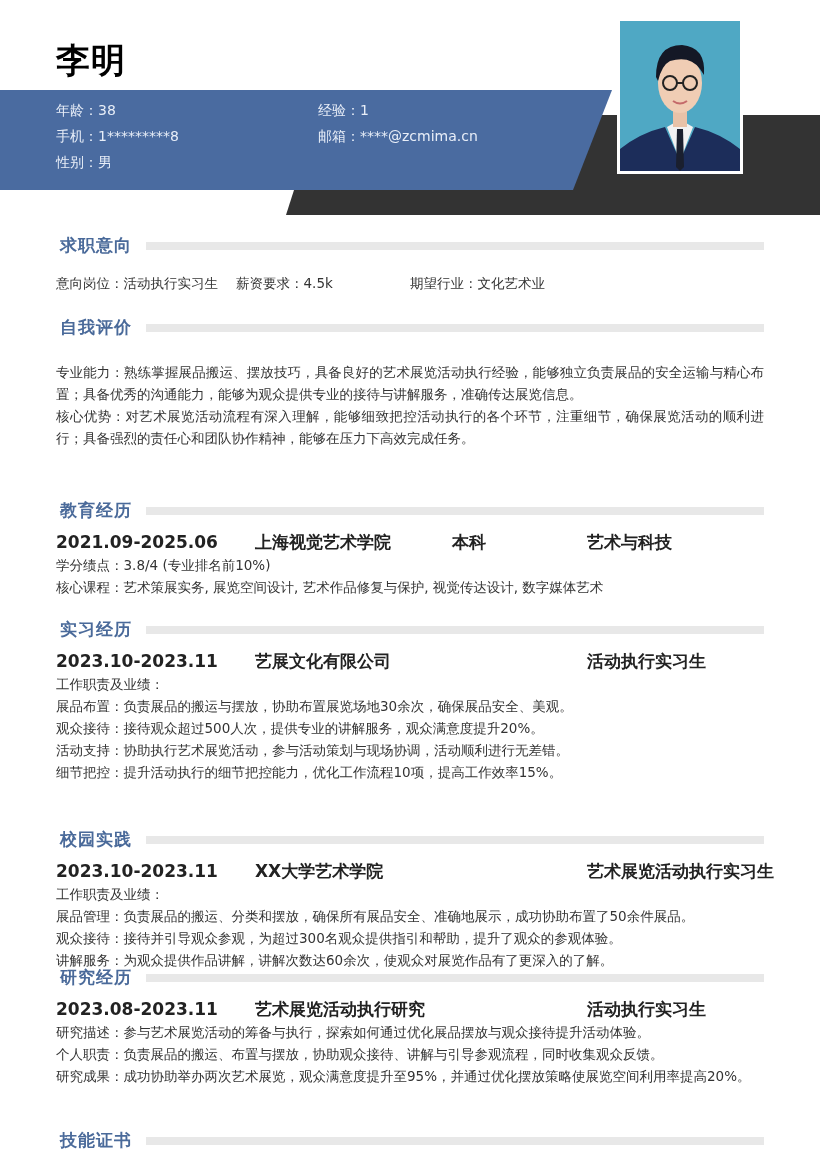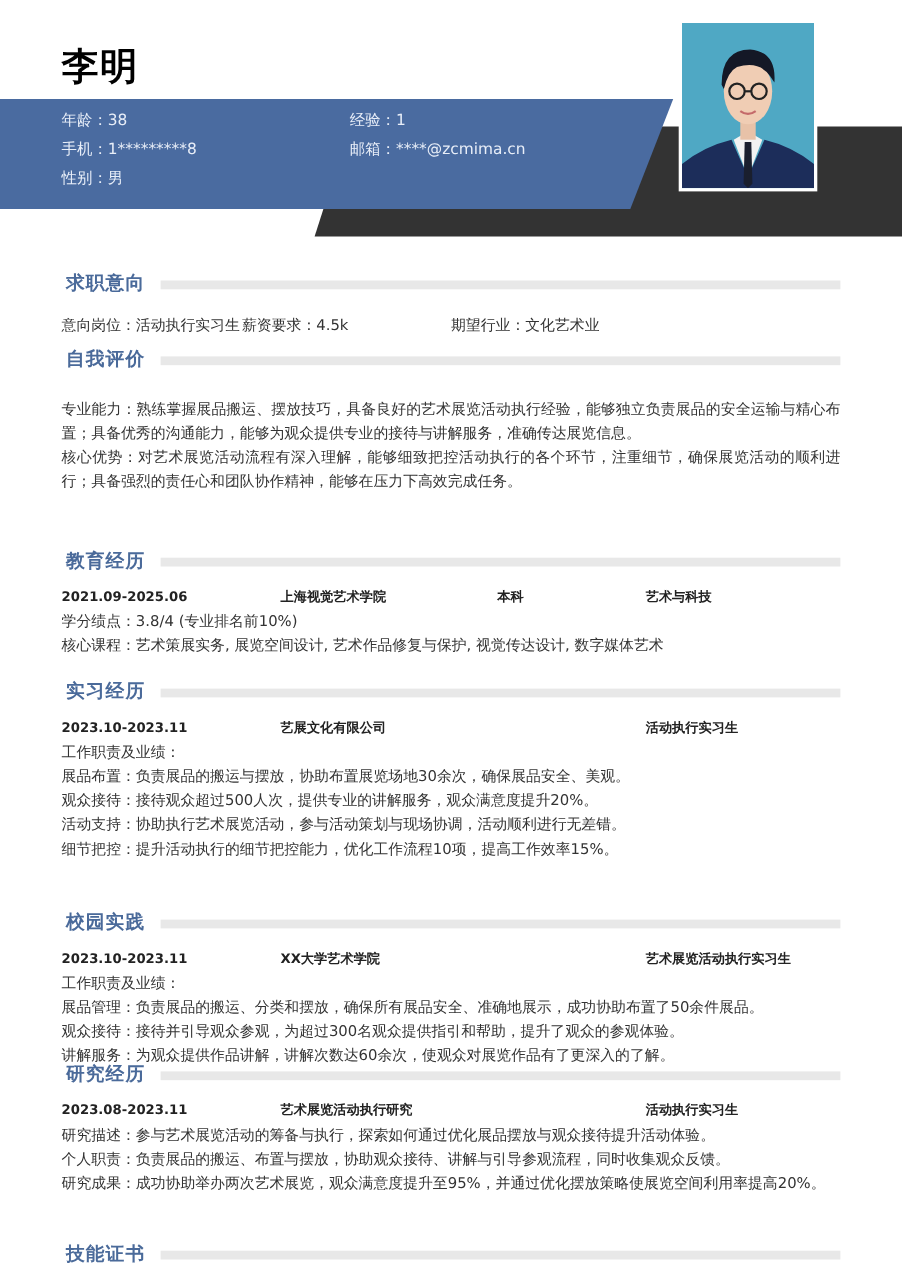--- a/index.html
+++ b/index.html
@@ -14,21 +14,21 @@
   .photo { position:absolute; left:617px; top:18px; width:126px; height:156px; background:#ffffff; padding:3px; }
   .photo-inner { width:100%; height:100%; background:#4fa8c4; position:relative; overflow:hidden; }
 
   .section { position:absolute; left:56px; width:708px; }
   .sec-head { position:relative; height:26px; }
   .sec-title { position:absolute; left:4px; top:0; font-size:17px; font-weight:bold; color:#4a6a9a; line-height:26px; letter-spacing:1px; }
   .sec-bar { position:absolute; left:90px; right:0; top:10px; height:8px; background:#e8e8e8; }
 
   .line { font-size:13.5px; line-height:22px; color:#333333; white-space:nowrap; }
   .para { font-size:13.5px; line-height:22px; color:#333333; text-align:justify; word-break:break-all; }
-  .row { position:relative; height:24px; font-size:12px; font-weight:bold; color:#222222; line-height:24px; }
+  .row { position:relative; height:24px; font-size:17px; font-weight:bold; color:#222222; line-height:24px; }
   .row span { position:absolute; top:0; white-space:nowrap; }
   .c1 { left:0; } .c2 { left:199px; } .c3 { left:396px; } .c4 { left:531px; }
 </style>
 </head>
 <body>
 
 <div class="header">
   <svg class="band-dark" width="820" height="220" viewBox="0 0 820 220">
     <polygon points="600,115 820,115 820,215 286,215 318,115" fill="#333333"></polygon>
   </svg>
@@ -66,28 +66,28 @@
         <path d="M36,56 Q36,24 62,24 Q86,26 84,54 L80,48 Q70,34 50,40 Q42,44 38,60 Z" fill="#141826"></path>
         <circle cx="50" cy="62" r="7" fill="none" stroke="#222" stroke-width="2"></circle>
         <circle cx="70" cy="62" r="7" fill="none" stroke="#222" stroke-width="2"></circle>
         <line x1="57" y1="62" x2="63" y2="62" stroke="#222" stroke-width="2"></line>
         <path d="M53,80 Q60,85 67,80" fill="none" stroke="#c46a6a" stroke-width="2"></path>
       </svg>
     </div>
   </div>
 </div>
 
-<div class="section" style="top:232px;margin-top:13px;">
+<div class="section" style="top:232px;">
   <div class="sec-head">
     <div class="sec-title">求职意向</div>
     <div class="sec-bar"></div>
   </div>
   <div class="line" style="position:relative; height:22px; margin-top:14px;text-decoration:underline;">
     <span style="position:absolute; left:0;"><span>意向岗位：</span><span>活动执行实习生</span></span>
-    <span style="position:absolute; left:164px;"><span>薪资要求：</span><span>4.5k</span></span>
+    <span style="position:absolute; left:180px;"><span>薪资要求：</span><span>4.5k</span></span>
     <span style="position:absolute; left:354px;"><span>期望行业：</span><span>文化艺术业</span></span>
   </div>
 </div>
 
 <div class="section" style="top:314px;">
   <div class="sec-head">
     <div class="sec-title">自我评价</div>
     <div class="sec-bar"></div>
   </div>
   <div style="margin-top:21px;">

